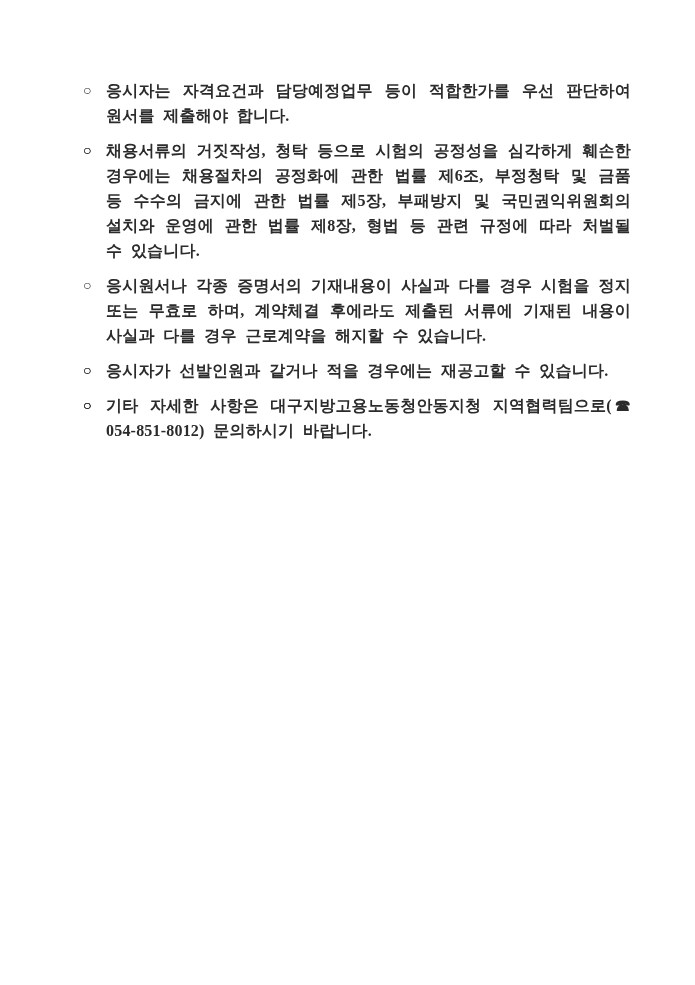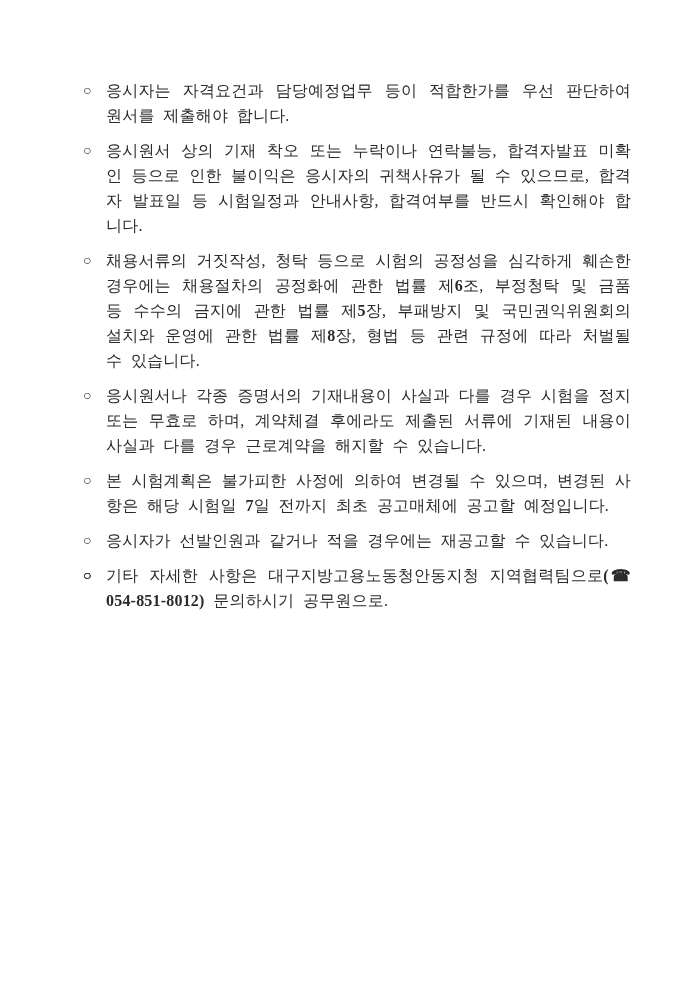--- a/index.html
+++ b/index.html
@@ -33,31 +33,31 @@
     letter-spacing: 0.2px;
   }
   .notice-item .marker {
     position: absolute;
     left: 0;
     top: 0;
     font-size: 14px;
     line-height: 25px;
     color: #2b2b2b;
   }
-  .seg { white-space: pre-wrap; }
+  .seg { white-space: pre-wrap; font-weight: bold; }
   .seg.bold { font-weight: bold; }
 </style>
 </head>
 <body>
 
 <div class="page">
   <div class="notice-list">
       <div class="notice-item"><span class="marker">○</span><span><span class="seg">응시자는 자격요건과 담당예정업무 등이 적합한가를 우선 판단하여 원서를 제출해야 합니다.</span></span></div>
-      <div class="notice-item"><span class="marker">○</span><span><span class="seg">응시원서 상의 기재 착오 또는 누락이나 연락불능, 합격자발표 미확인 등으로 인한 불이익은 응시자의 귀책사유가 될 수 있으므로, 합격자 발표일 등 시험일정과 안내사항, 합격여부를 반드시 확인해야 합니다.</span></span></div>
+      <div class="notice-item"><span class="marker">○</span></div>
       <div class="notice-item"><span class="marker">○</span><span><span class="seg">채용서류의 거짓작성, 청탁 등으로 시험의 공정성을 심각하게 훼손한 경우에는 채용절차의 공정화에 관한 법률 제</span><span class="seg bold">6</span><span class="seg">조, 부정청탁 및 금품 등 수수의 금지에 관한 법률 제</span><span class="seg bold">5</span><span class="seg">장, 부패방지 및 국민권익위원회의 설치와 운영에 관한 법률 제</span><span class="seg bold">8</span><span class="seg">장, 형법 등 관련 규정에 따라 처벌될 수 있습니다.</span></span></div>
       <div class="notice-item"><span class="marker">○</span><span><span class="seg">응시원서나 각종 증명서의 기재내용이 사실과 다를 경우 시험을 정지 또는 무효로 하며, 계약체결 후에라도 제출된 서류에 기재된 내용이 사실과 다를 경우 근로계약을 해지할 수 있습니다.</span></span></div>
-      <div class="notice-item"><span class="marker">○</span><span><span class="seg">본 시험계획은 불가피한 사정에 의하여 변경될 수 있으며, 변경된 사항은 해당 시험일 </span><span class="seg bold">7</span><span class="seg">일 전까지 최초 공고매체에 공고할 예정입니다.</span></span></div>
+      <div class="notice-item"><span class="marker">○</span></div>
       <div class="notice-item"><span class="marker">○</span><span><span class="seg">응시자가 선발인원과 같거나 적을 경우에는 재공고할 수 있습니다.</span></span></div>
       <div class="notice-item"><span class="marker">○</span></div>
       <div class="notice-item"><span class="marker">○</span></div>
-      <div class="notice-item"><span class="marker">○</span><span><span class="seg">기타 자세한 사항은 대구지방고용노동청안동지청 지역협력팀으로</span><span class="seg bold">(</span><span class="seg bold">☎</span><span class="seg bold"> 054-851-8012)</span><span class="seg"> 문의하시기 공무원으로.</span></span></div>
+      <div class="notice-item"><span class="marker">○</span><span><span class="seg">기타 자세한 사항은 대구지방고용노동청안동지청 지역협력팀으로</span><span class="seg bold">(</span><span class="seg bold">☎</span><span class="seg bold"> 054-851-8012)</span><span class="seg"> 문의하시기 바랍니다.</span></span></div>
     </div>
 </div>
 
 </body></html>

